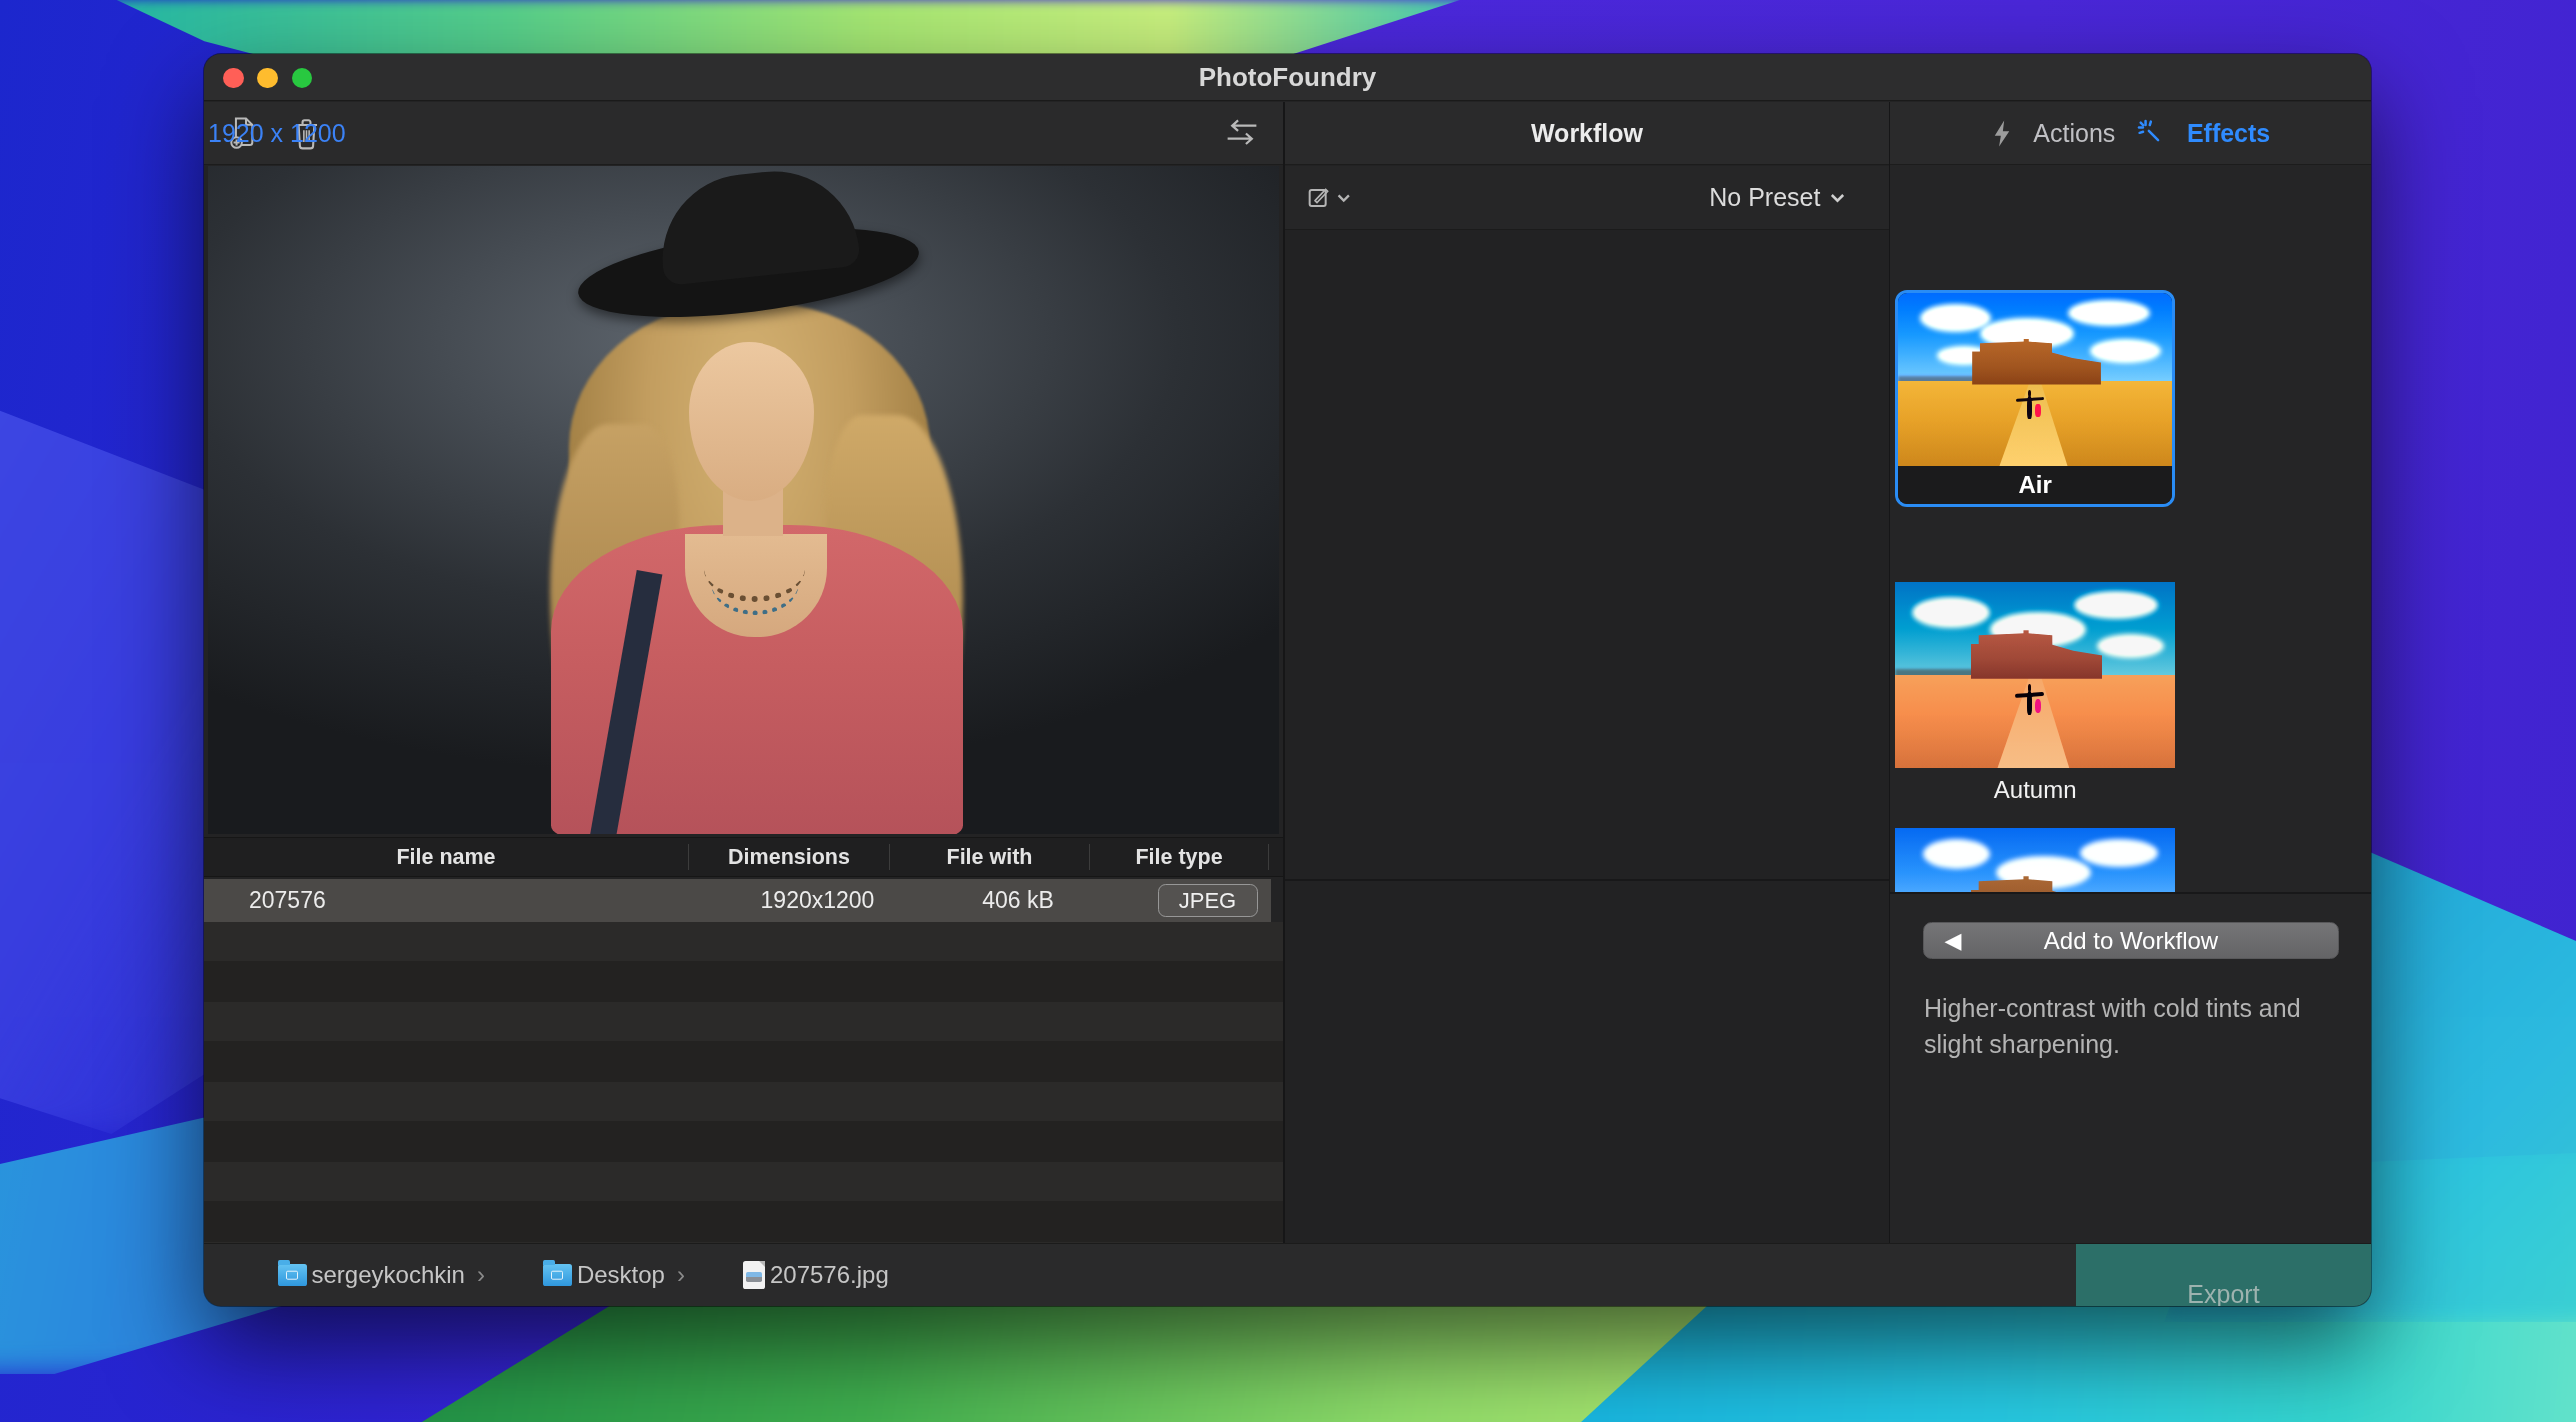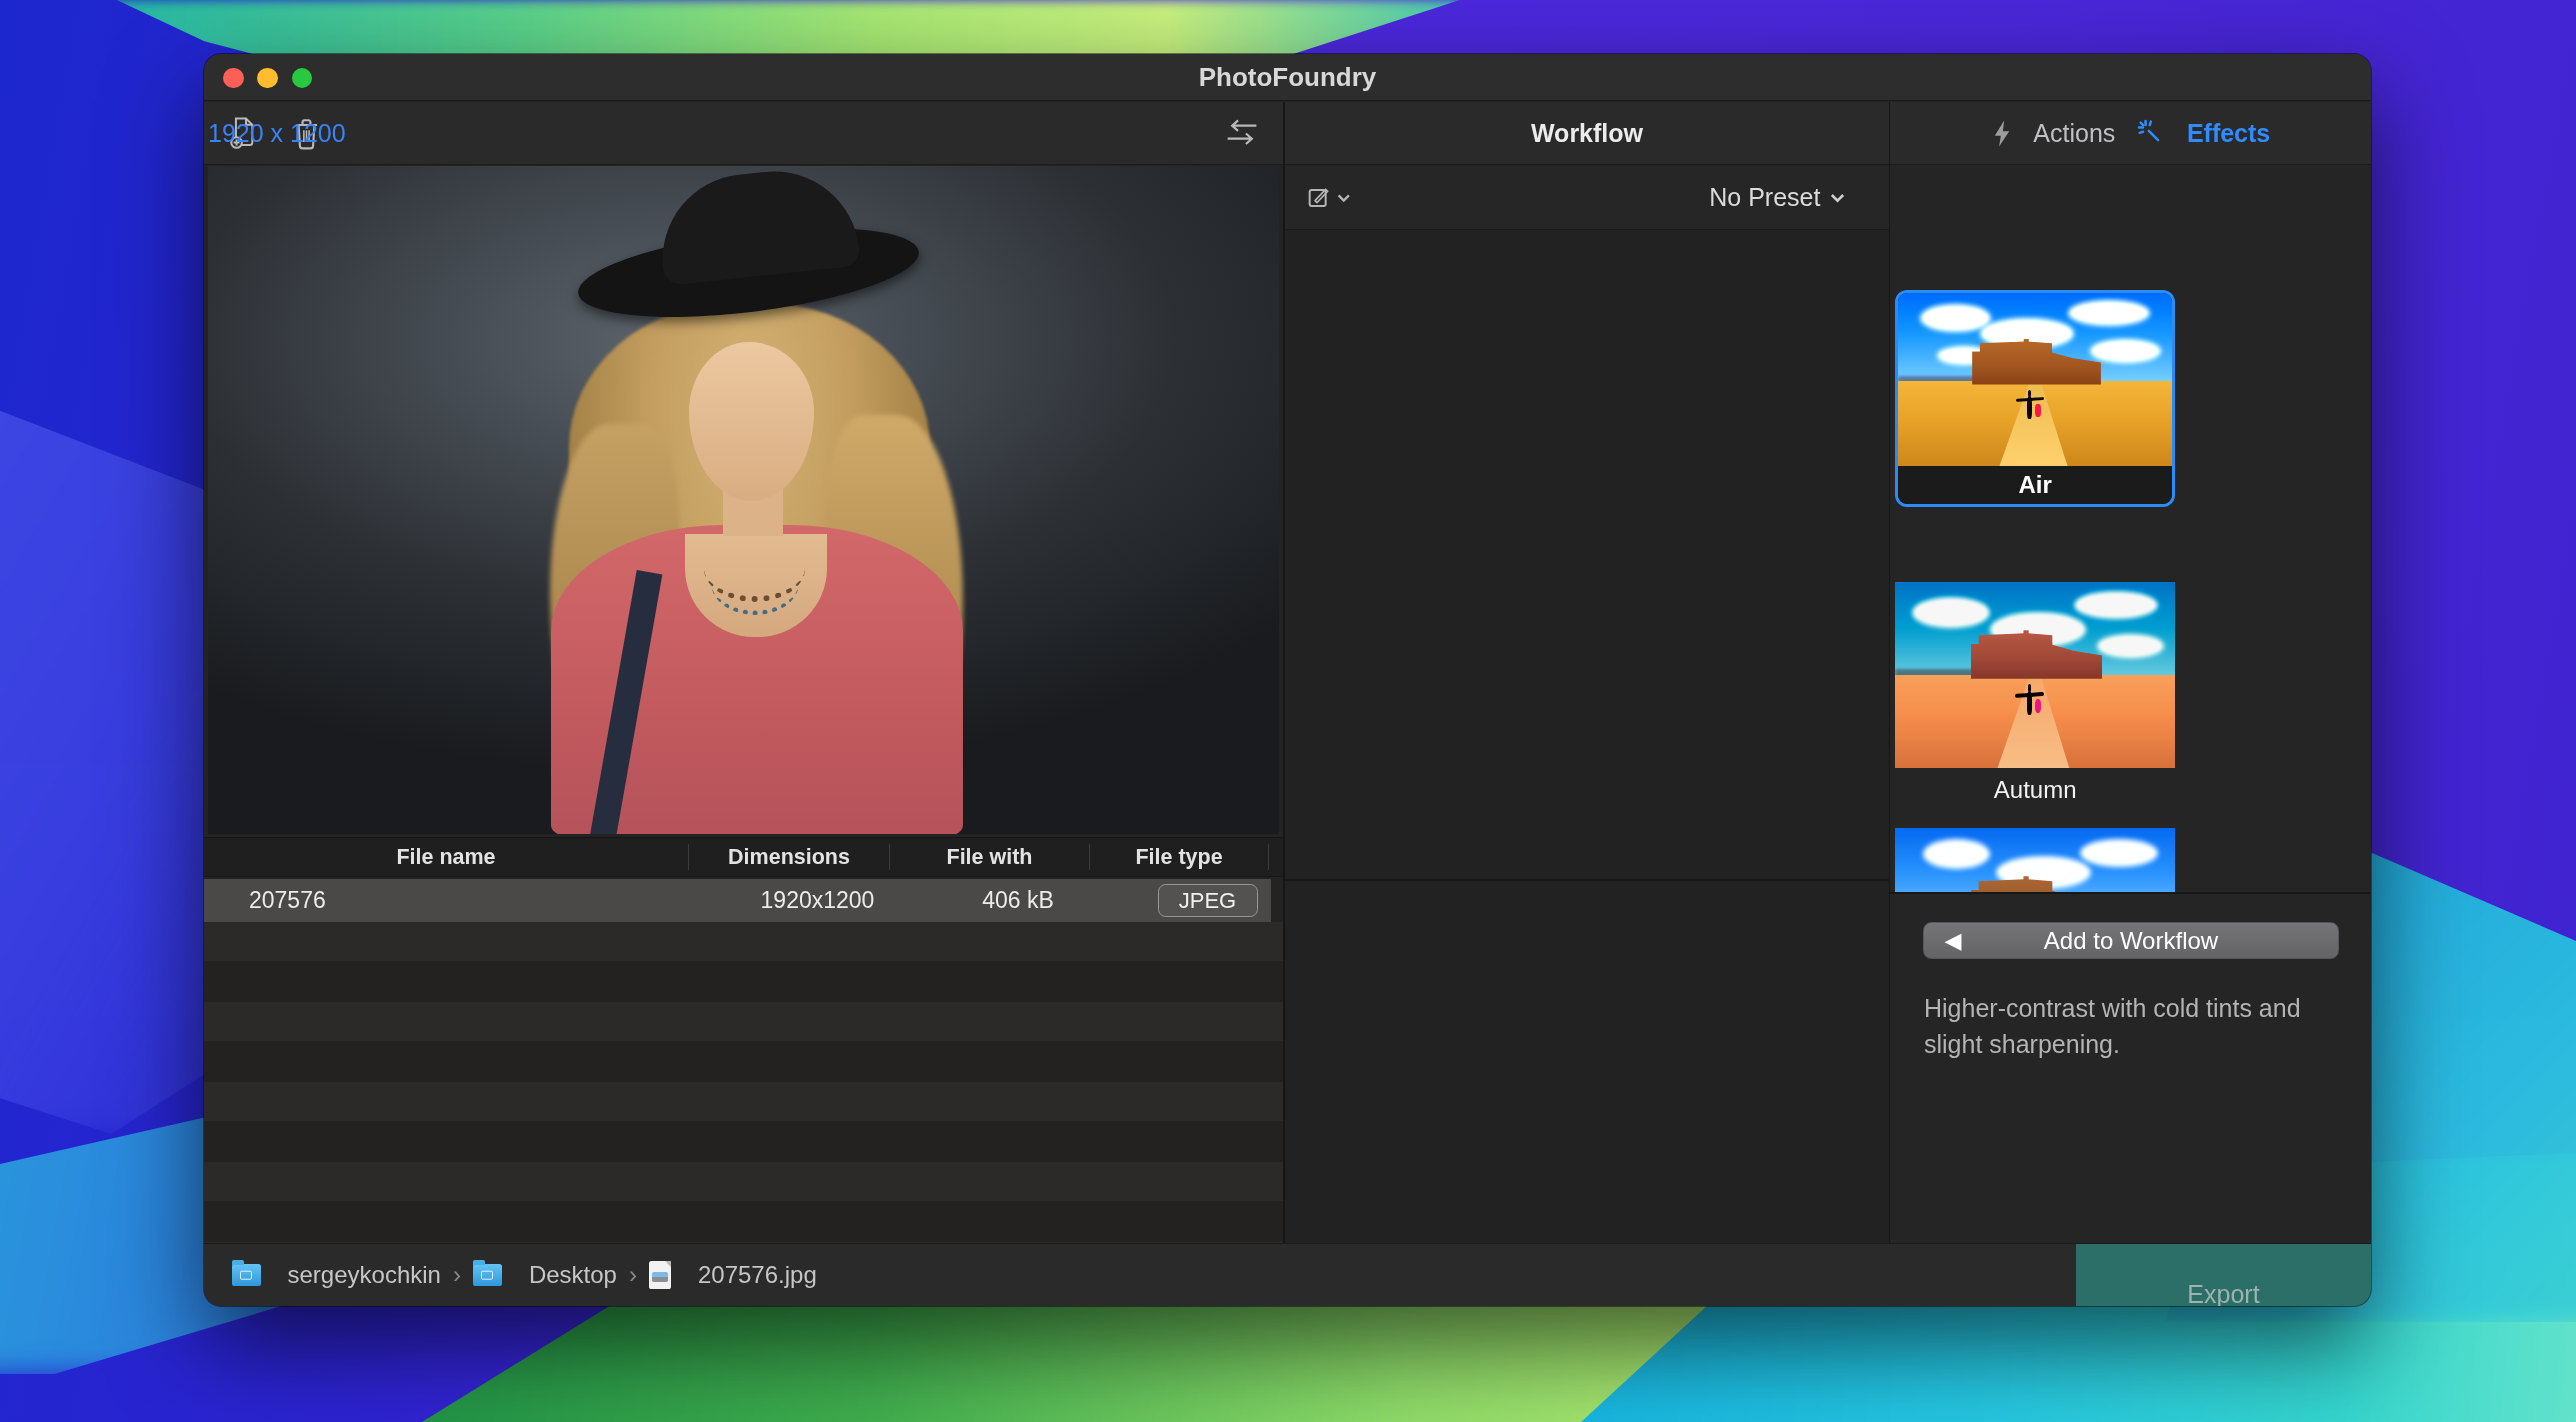--- a/index.html
+++ b/index.html
@@ -163,21 +163,21 @@
     background:linear-gradient(180deg,#757577,#646466); border-radius:8.6px; border:0.9px solid #58585a;
     display:flex; align-items:center; justify-content:center; cursor:pointer; }
   .add-btn .tri { position:absolute; left:20.6px; color:#fff; font-size:22px; }
   .add-btn .lbl { font-size:24px; color:#fff; }
   .fx-desc { position:absolute; left:34px; right:31px; top:96px; font-size:25px; line-height:36px; color:#b4b4b4; }
 
   
   .bottombar { position:absolute; left:0; right:0; bottom:0; height:63px; background:#2a2a2b;
     border-top:0.9px solid #1b1b1b; }
   .crumbs { position:absolute; left:27.5px; top:0; height:100%; display:flex; align-items:center; gap:12px; }
-  .crumb { display:flex; align-items:center; gap:27px; cursor:pointer; }
+  .crumb { display:flex; align-items:center; gap:5px; cursor:pointer;margin-left:46px; }
   .crumb .txt { font-size:24px; color:#c6c6c6; }
   .crumb-sep { font-size:24px; color:#8a8a8a; }
   .folder { position:relative; width:29px; height:22px; background:linear-gradient(180deg,#64c3f2,#2f97dd);
     border-radius:2.6px; }
   .folder:before { content:""; position:absolute; left:0; top:-4.3px; width:12px; height:5.2px;
     background:#49aee8; border-radius:1.7px 1.7px 0 0; }
   .folder .glyph { position:absolute; left:50%; top:52%; transform:translate(-50%,-50%);
     width:12px; height:8.6px; border:1.7px solid rgba(255,255,255,.85); border-radius:1.7px; }
   .fileic { position:relative; width:22px; height:27.5px; background:#f2f2f2; border-radius:2.6px; }
   .fileic:before { content:""; position:absolute; right:0; top:0; border-style:solid; border-width:0 6.9px 6.9px 0;

